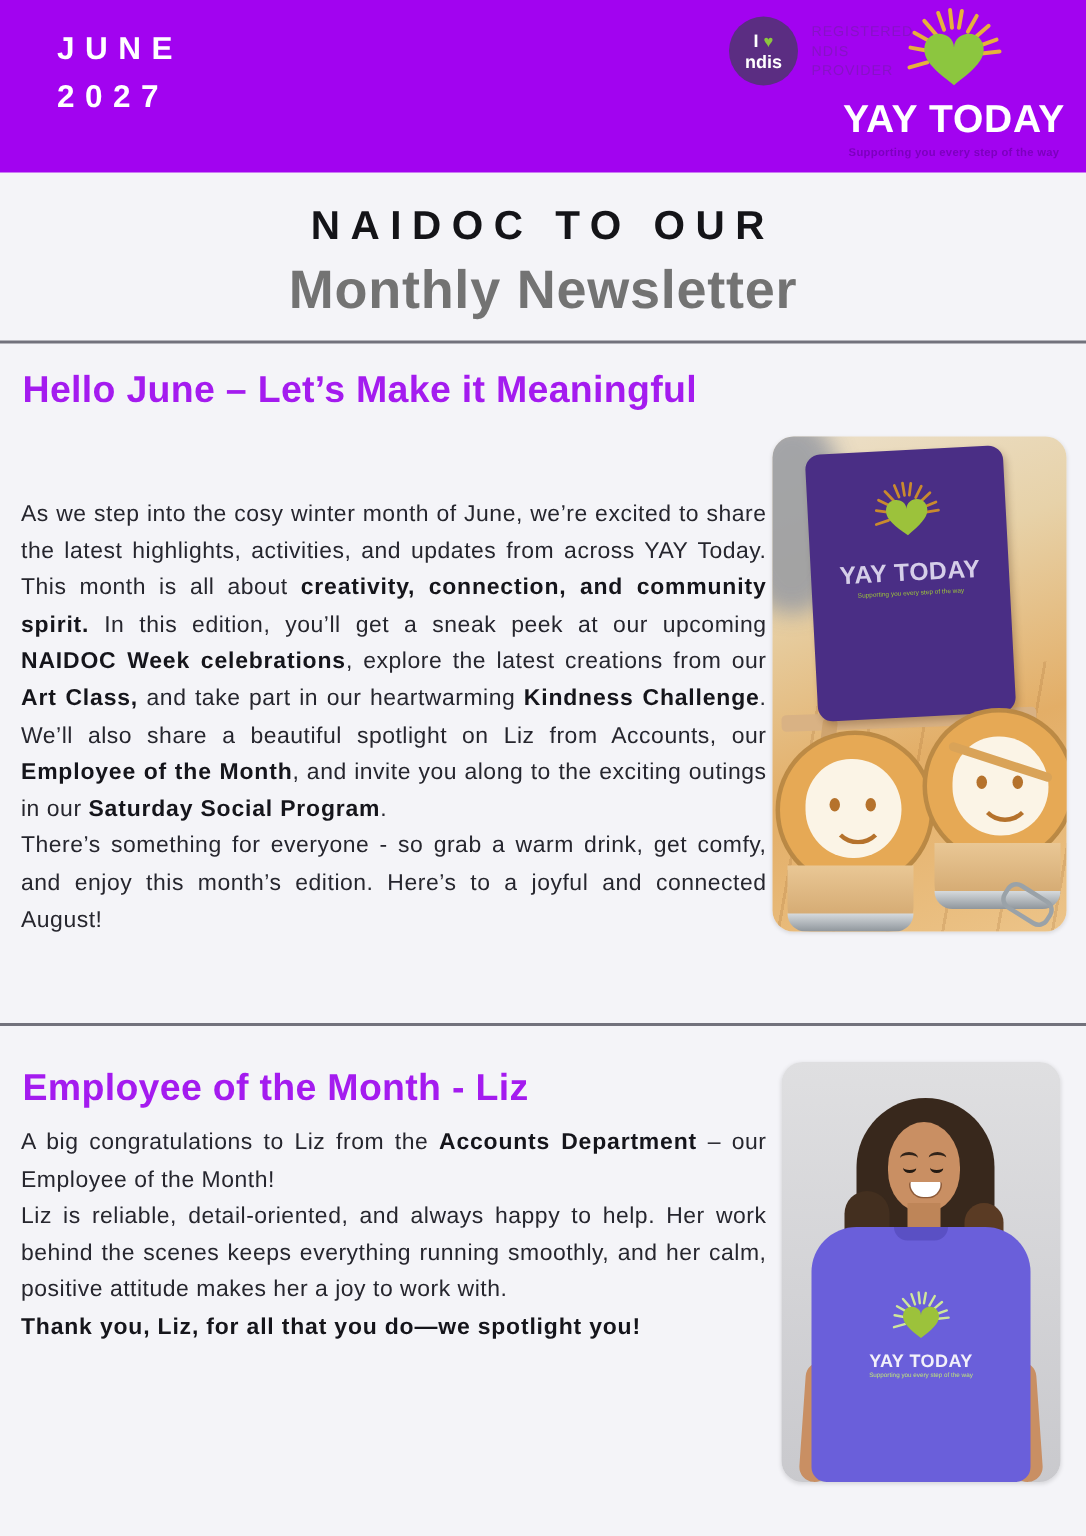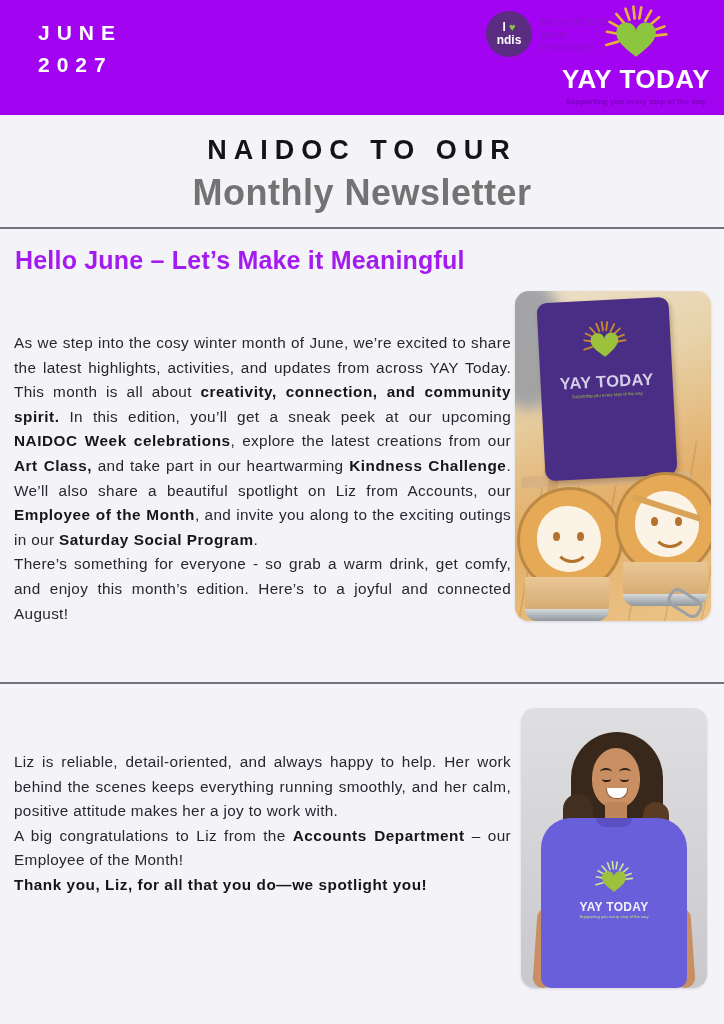--- a/index.html
+++ b/index.html
@@ -217,23 +217,24 @@
       </div>
       <div class="cup-body">
           <div class="cup-band"></div>
         </div>
     </div>
     <div class="paperclip"></div>
   </div>
 
   <div class="divider" id="divider-2"></div>
 
+  <h2 class="section-title" id="employee-title" style="margin:0;">Employee of the Month - Liz</h2>
   <div class="rich" id="employee-body">
+      <p><span>A big congratulations to Liz from the </span><b>Accounts Department</b><span> – our Employee of the Month!</span></p>
       <p><span>Liz is reliable, detail-oriented, and always happy to help. Her work behind the scenes keeps everything running smoothly, and her calm, positive attitude makes her a joy to work with.</span></p>
-      <p><span>A big congratulations to Liz from the </span><b>Accounts Department</b><span> – our Employee of the Month!</span></p>
       <p><b>Thank you, Liz, for all that you do—we spotlight you!</b></p>
     </div>
 
   <div class="photo" id="liz-photo">
     <div class="hair"></div>
     <div class="face">
       <div class="brow l"></div>
         <div class="brow r"></div>
       <div class="eye2 l"></div>
         <div class="eye2 r"></div>

